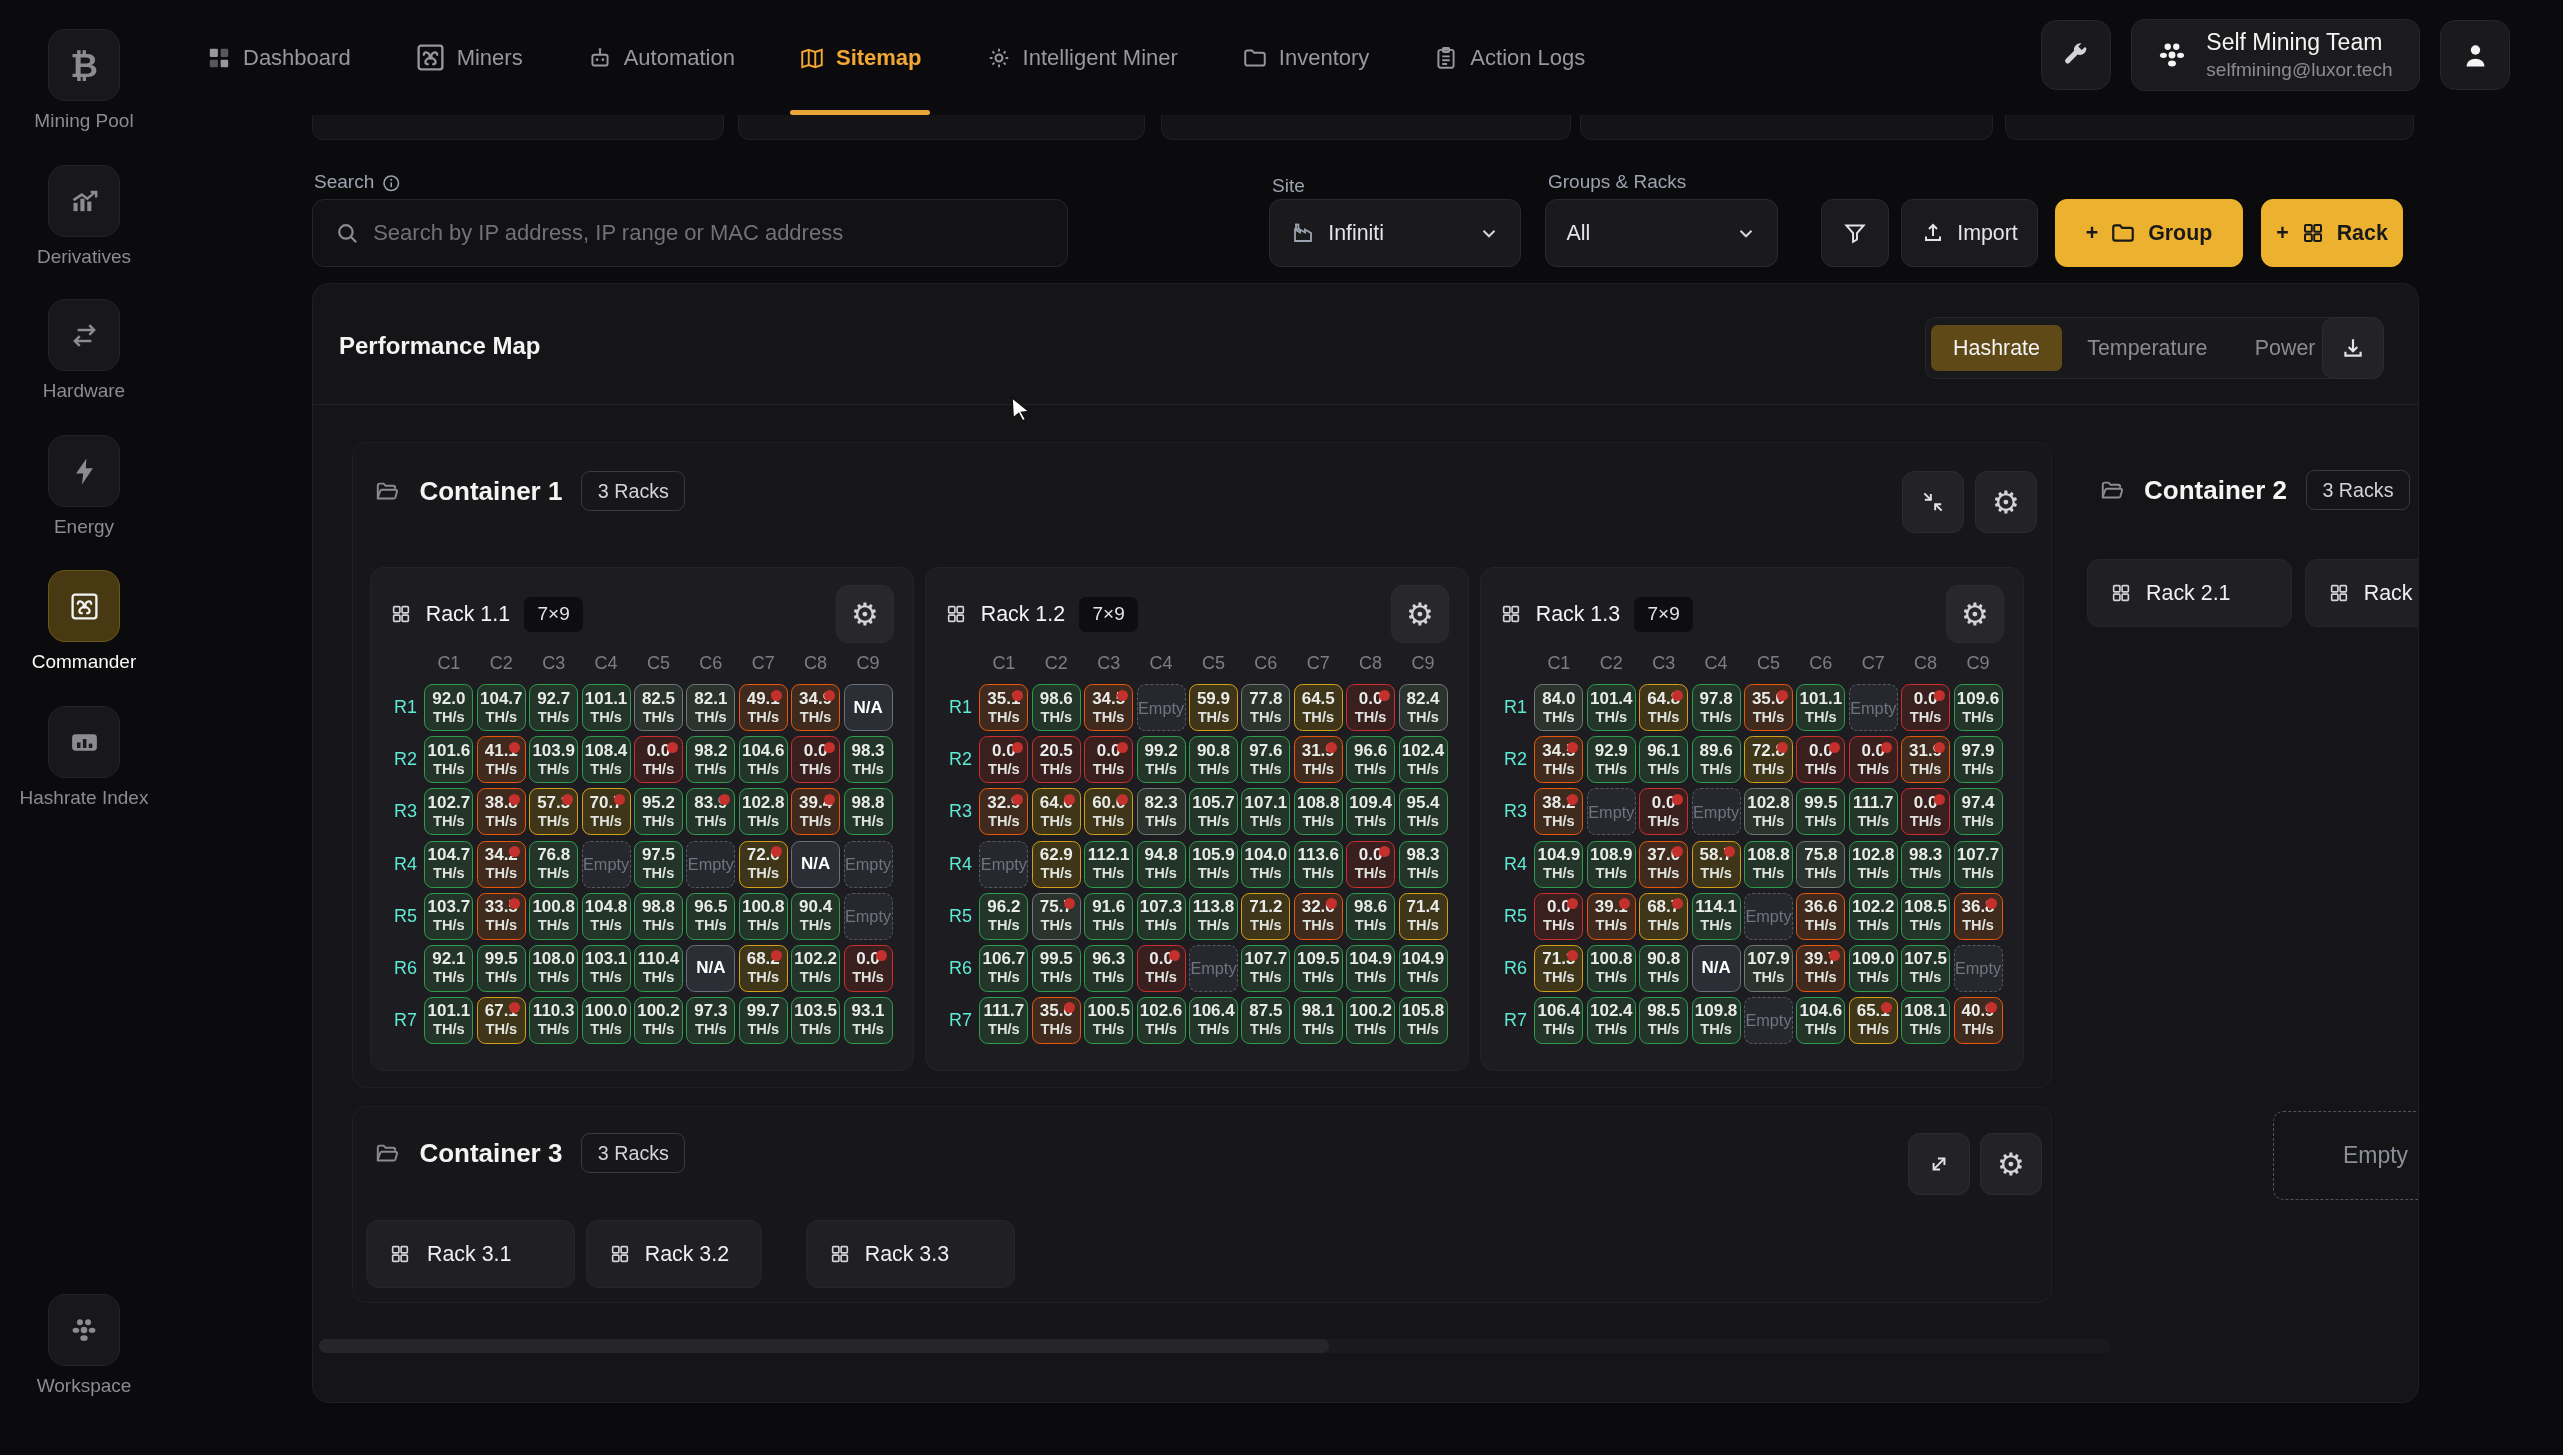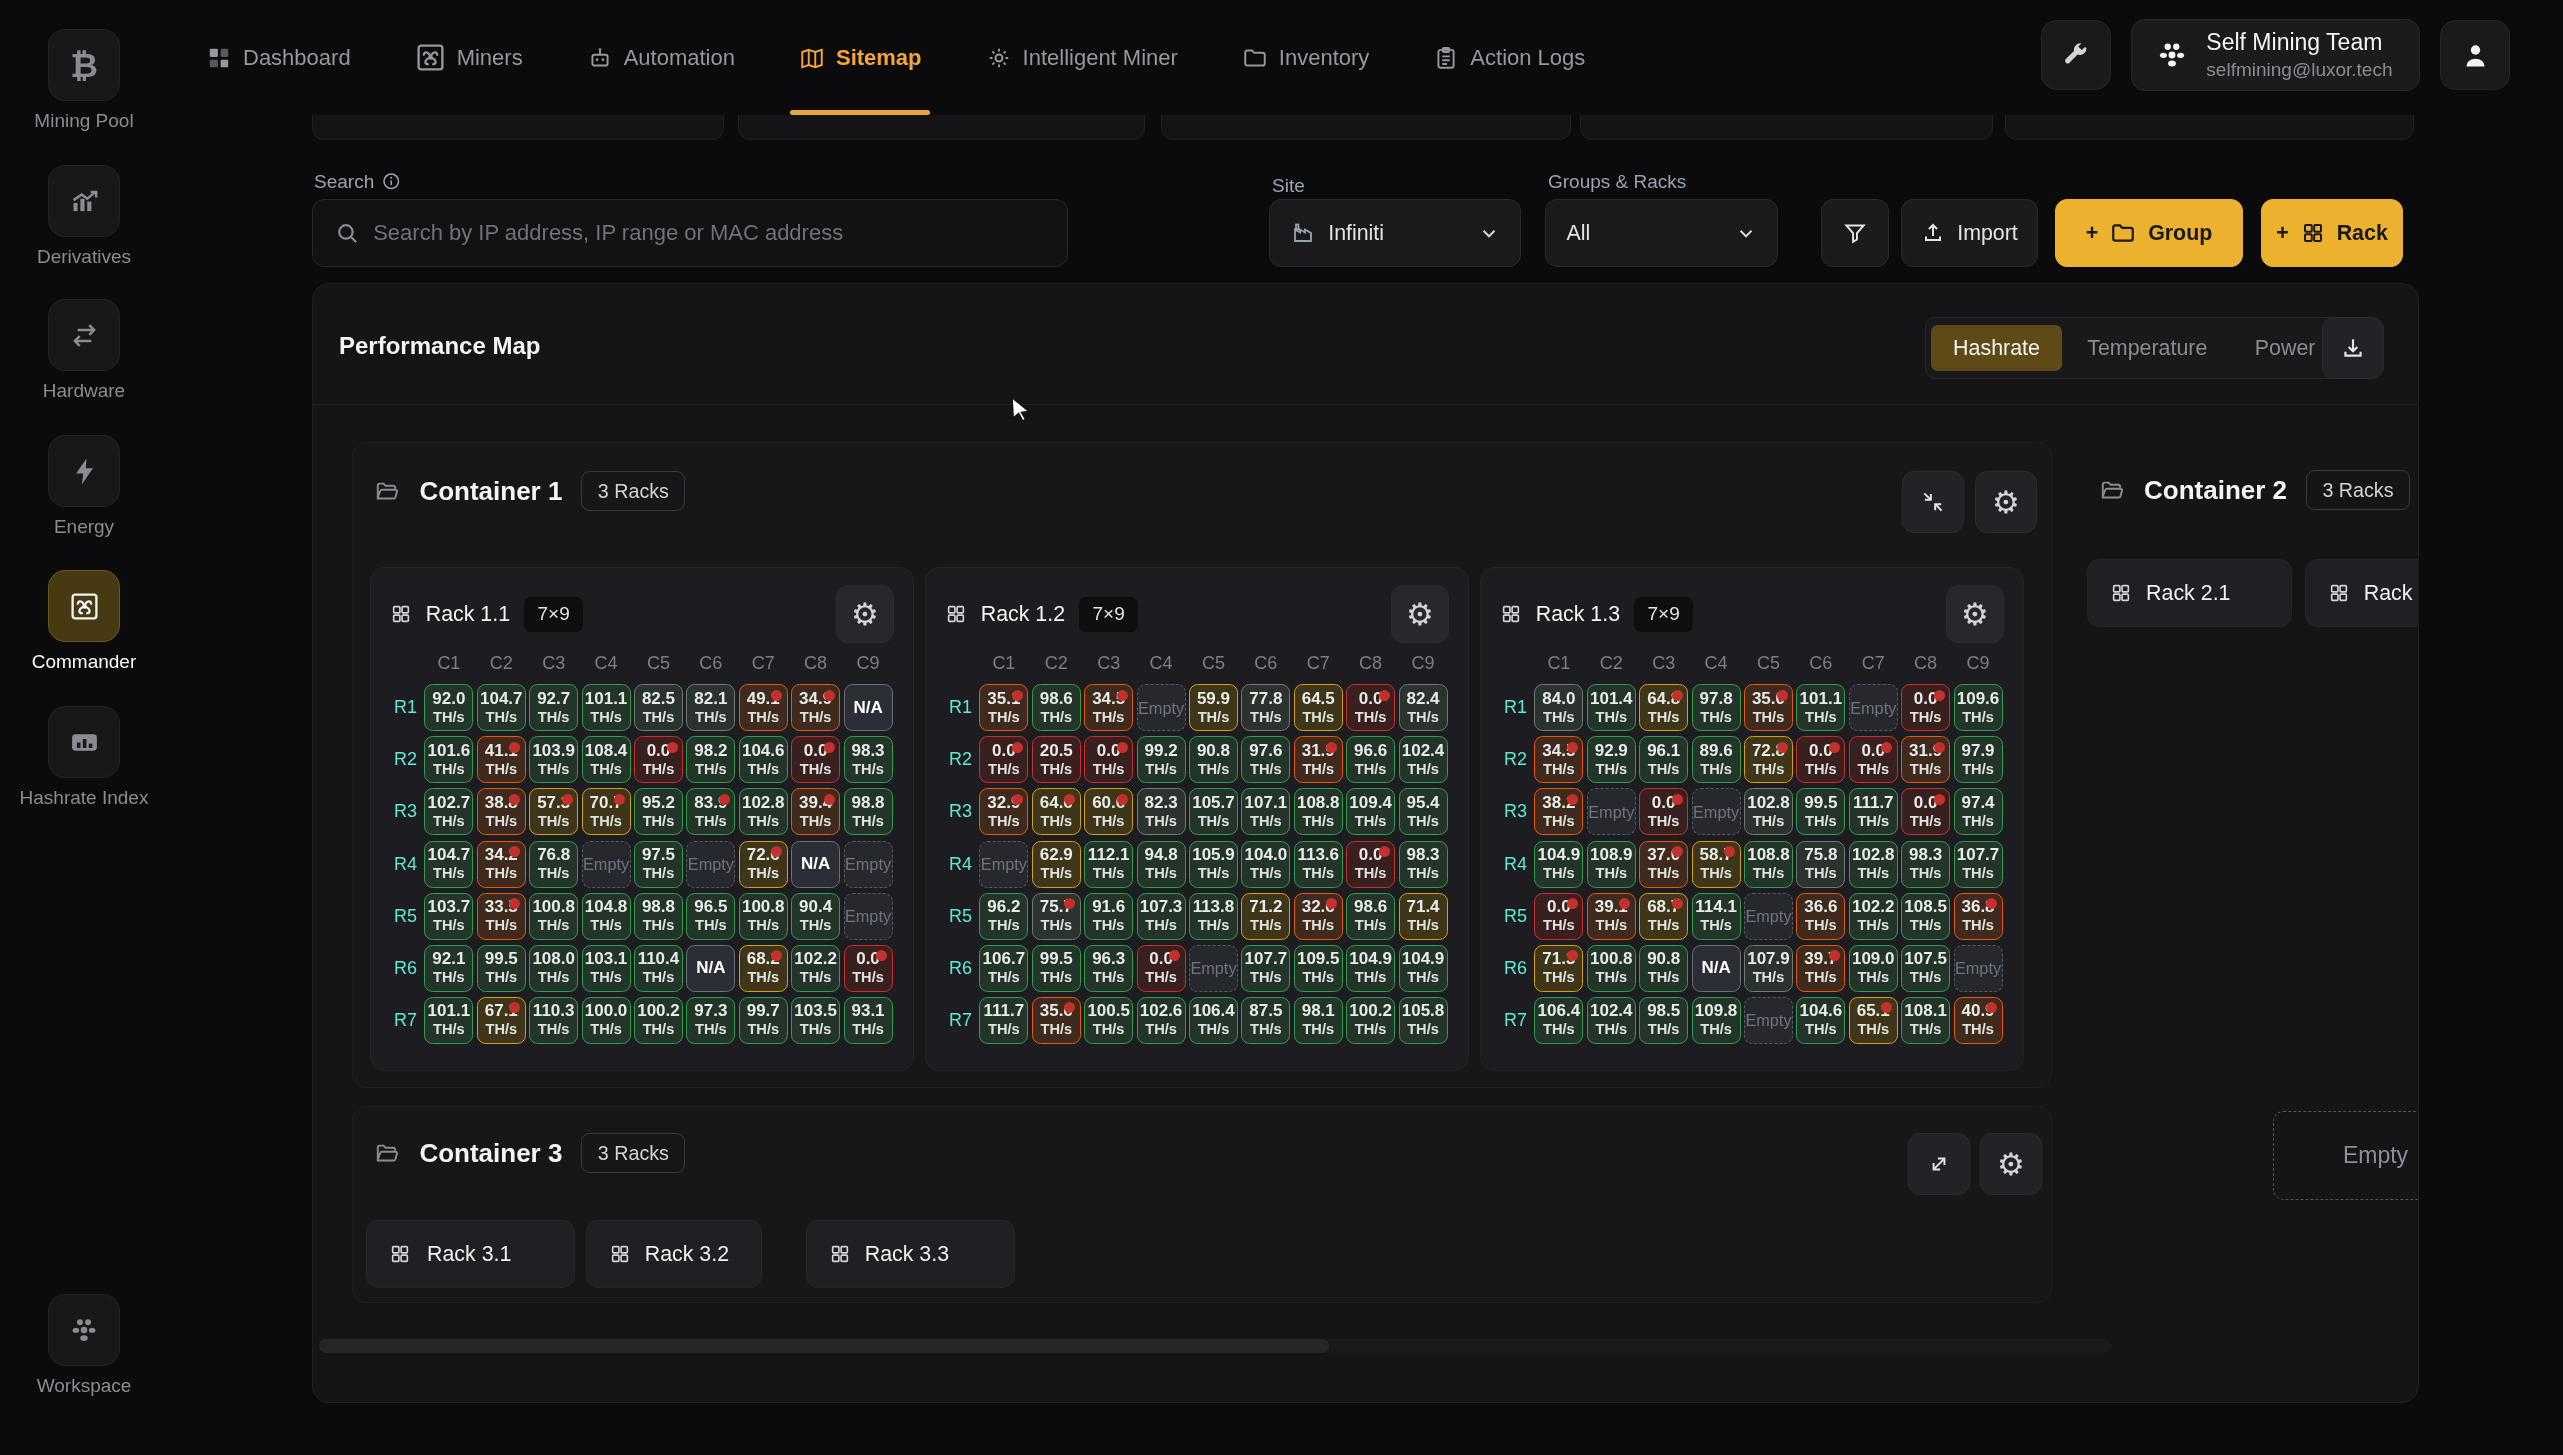--- a/index.html
+++ b/index.html
@@ -31,21 +31,21 @@
   .team-box { height:72px; border-radius:13.7px; background:#1b1b1e; border:0.9px solid #28282c;
               display:flex; align-items:center; gap:15.4px; padding:0 26px 0 20.5px; cursor:pointer; }
   .team-name { font-size:23px; color:#f4f4f5; }
   .team-email { font-size:19px; color:#8b8b92; margin-top:3.4px; }
 
   
   .partial-card { position:absolute; top:115px; height:25px; background:#141416; border:0.9px solid #202023;
                   border-top:none; border-radius:0 0 12px 12px; }
 
   
-  .f-label { position:absolute; font-size:19px; color:#9ca3af; display:flex; gap:6.8px; align-items:flex-start; }
+  .f-label { position:absolute; font-size:19px; color:#9ca3af; display:flex; gap:6.8px; align-items:flex-end; }
   .search-wrap { position:absolute; left:312px; top:199px; width:756px; height:68px; background:#121214;
                  border:0.9px solid #27272b; border-radius:12px; display:flex; align-items:center; gap:13.7px; padding:0 20.5px;justify-content:space-between; }
   .search-wrap input { flex:1; background:transparent; border:none; outline:none; color:#d4d4d8; font-size:22px;
                  font-family:"Liberation Sans", sans-serif; }
   .search-wrap input::placeholder { color:#71717a; }
   .select-box { position:absolute; top:199px; height:68px; background:#1a1a1d; border:0.9px solid #2a2a2e;
                 border-radius:12px; display:flex; align-items:center; gap:13.7px; padding:0 20.5px; cursor:pointer; }
   .select-box .val { font-size:21.4px; color:#e4e4e7; flex:1; }
   .btn { position:absolute; top:199px; height:68px; border-radius:12px; background:#1b1b1e; border:0.9px solid #2a2a2e;
          display:flex; align-items:center; justify-content:center; gap:12px; color:#e4e4e7; font-size:21.4px; cursor:pointer; }

